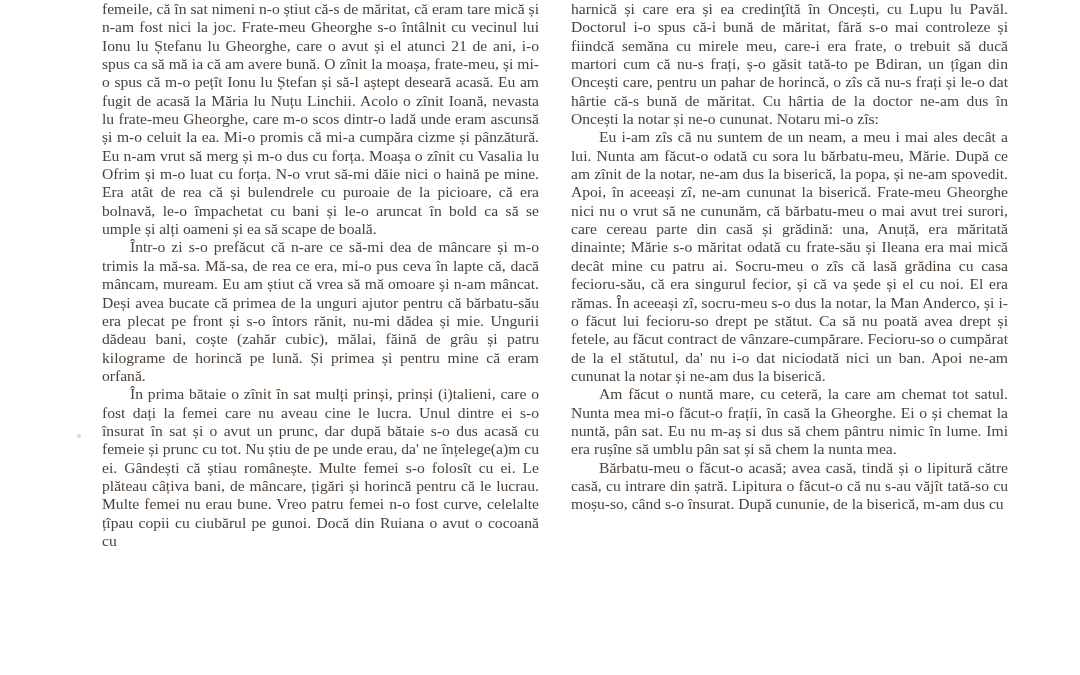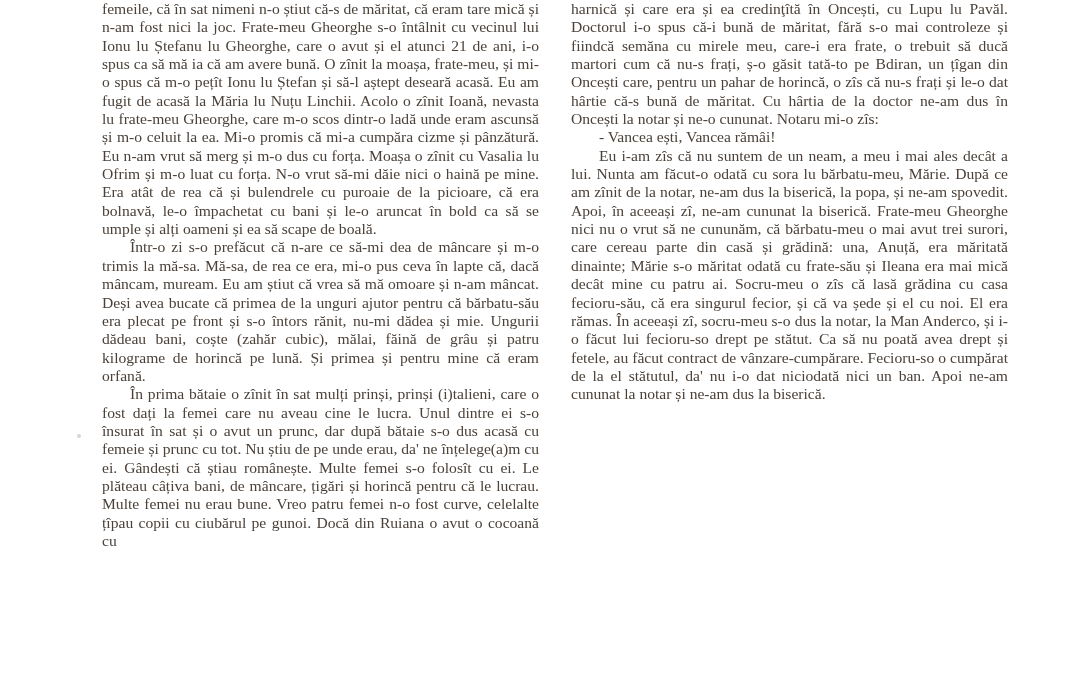--- a/index.html
+++ b/index.html
@@ -92,18 +92,19 @@
   <div class="columns">
 
     <div class="column left">
       <p class="cont">femeile, că în sat nimeni n-o știut că-s de măritat, că eram tare mică și n-am fost nici la joc. Frate-meu Gheorghe s-o întâlnit cu vecinul lui Ionu lu Ștefanu lu Gheorghe, care o avut și el atunci 21 de ani, i-o spus ca să mă ia că am avere bună. O zînit la moașa, frate-meu, și mi-o spus că m-o pețît Ionu lu Ștefan și să-l aștept deseară acasă. Eu am fugit de acasă la Măria lu Nuțu Linchii. Acolo o zînit Ioană, nevasta lu frate-meu Gheorghe, care m-o scos dintr-o ladă unde eram ascunsă și m-o celuit la ea. Mi-o promis că mi-a cumpăra cizme și pânzătură. Eu n-am vrut să merg și m-o dus cu forța. Moașa o zînit cu Vasalia lu Ofrim și m-o luat cu forța. N-o vrut să-mi dăie nici o haină pe mine. Era atât de rea că și bulendrele cu puroaie de la picioare, că era bolnavă, le-o împachetat cu bani și le-o aruncat în bold ca să se umple și alți oameni și ea să scape de boală.</p>
       <p>Într-o zi s-o prefăcut că n-are ce să-mi dea de mâncare și m-o trimis la mă-sa. Mă-sa, de rea ce era, mi-o pus ceva în lapte că, dacă mâncam, muream. Eu am știut că vrea să mă omoare și n-am mâncat. Deși avea bucate că primea de la unguri ajutor pentru că bărbatu-său era plecat pe front și s-o întors rănit, nu-mi dădea și mie. Ungurii dădeau bani, coște (zahăr cubic), mălai, făină de grâu și patru kilograme de horincă pe lună. Și primea și pentru mine că eram orfană.</p>
       <p>În prima bătaie o zînit în sat mulți prinși, prinși (i)talieni, care o fost dați la femei care nu aveau cine le lucra. Unul dintre ei s-o însurat în sat și o avut un prunc, dar după bătaie s-o dus acasă cu femeie și prunc cu tot. Nu știu de pe unde erau, da' ne înțelege(a)m cu ei. Gândești că știau românește. Multe femei s-o folosît cu ei. Le plăteau câțiva bani, de mâncare, țigări și horincă pentru că le lucrau. Multe femei nu erau bune. Vreo patru femei n-o fost curve, celelalte țîpau copii cu ciubărul pe gunoi. Docă din Ruiana o avut o cocoană cu</p>
     </div>
 
     <div class="column right">
       <p class="cont">harnică și care era și ea credinţîtă în Oncești, cu Lupu lu Pavăl. Doctorul i-o spus că-i bună de măritat, fără s-o mai controleze și fiindcă semăna cu mirele meu, care-i era frate, o trebuit să ducă martori cum că nu-s frați, ș-o găsit tată-to pe Bdiran, un țîgan din Oncești care, pentru un pahar de horincă, o zîs că nu-s frați și le-o dat hârtie că-s bună de măritat. Cu hârtia de la doctor ne-am dus în Oncești la notar și ne-o cununat. Notaru mi-o zîs:</p>
-      <p class="dialogue">- Vancea ești, Vancea rămâi!</p>
       <p>Eu i-am zîs că nu suntem de un neam, a meu i mai ales decât a lui. Nunta am făcut-o odată cu sora lu bărbatu-meu, Mărie. După ce am zînit de la notar, ne-am dus la biserică, la popa, și ne-am spovedit. Apoi, în aceeași zî, ne-am cununat la biserică. Frate-meu Gheorghe nici nu o vrut să ne cununăm, că bărbatu-meu o mai avut trei surori, care cereau parte din casă și grădină: una, Anuță, era măritată dinainte; Mărie s-o măritat odată cu frate-său și Ileana era mai mică decât mine cu patru ai. Socru-meu o zîs că lasă grădina cu casa fecioru-său, că era singurul fecior, și că va șede și el cu noi. El era rămas. În aceeași zî, socru-meu s-o dus la notar, la Man Anderco, și i-o făcut lui fecioru-so drept pe stătut. Ca să nu poată avea drept și fetele, au făcut contract de vânzare-cumpărare. Fecioru-so o cumpărat de la el stătutul, da' nu i-o dat niciodată nici un ban. Apoi ne-am cununat la notar și ne-am dus la biserică.</p>
+      <p>Am făcut o nuntă mare, cu ceteră, la care am chemat tot satul. Nunta mea mi-o făcut-o frațíi, în casă la Gheorghe. Ei o și chemat la nuntă, pân sat. Eu nu m-aș si dus să chem pântru nimic în lume. Imi era rușîne să umblu pân sat și să chem la nunta mea.</p>
+      <p>Bărbatu-meu o făcut-o acasă; avea casă, tindă și o lipitură către casă, cu intrare din șatră. Lipitura o făcut-o că nu s-au văjît tată-so cu moșu-so, când s-o însurat. După cununie, de la biserică, m-am dus cu</p>
     </div>
 
   </div>
 </div>
 
 </body></html>

